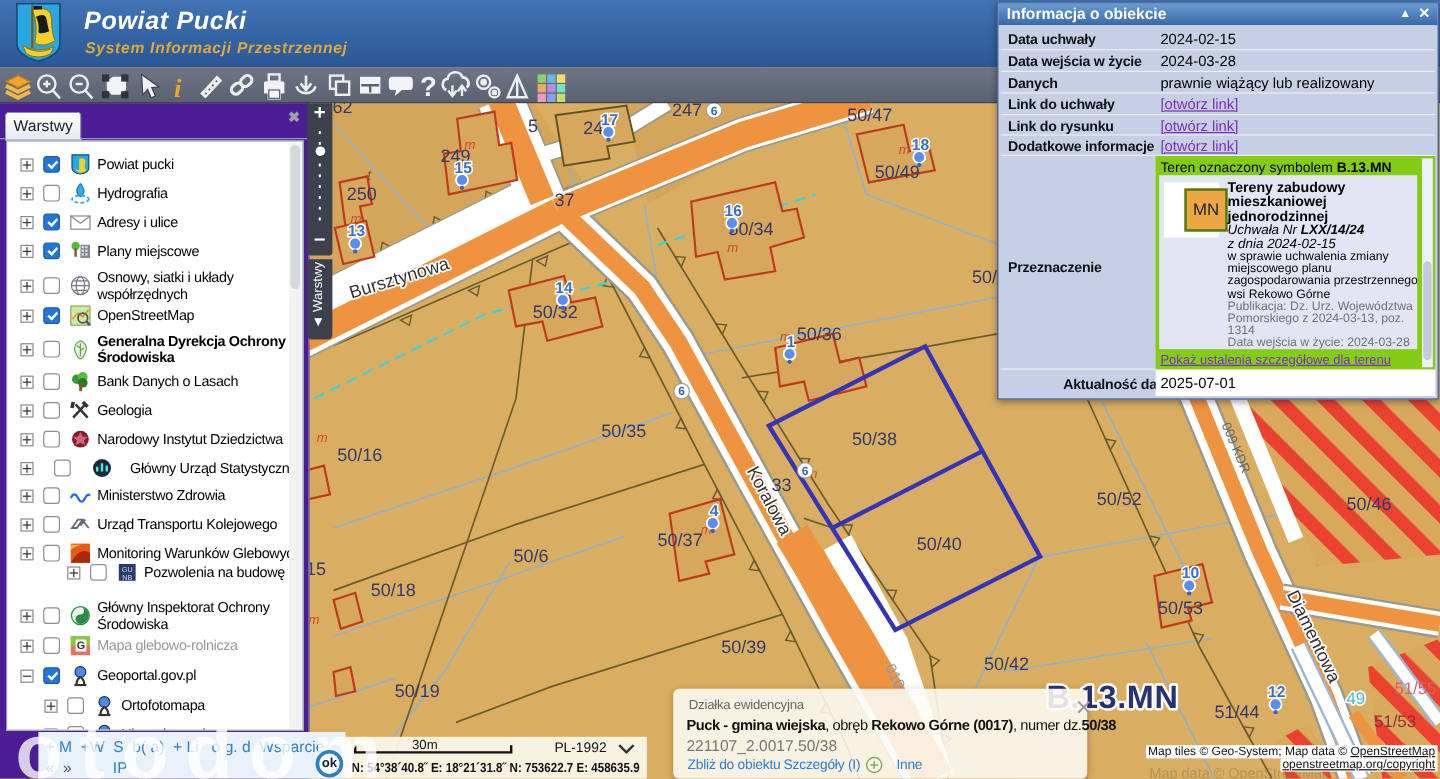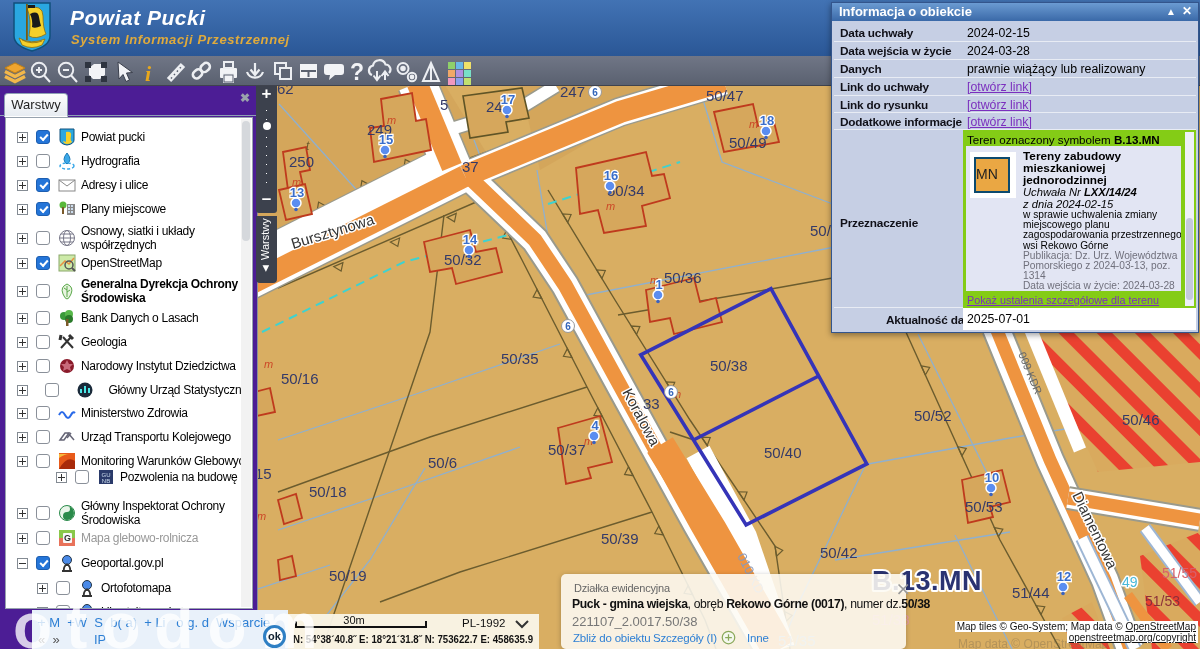--- a/index.html
+++ b/index.html
@@ -600,21 +600,21 @@
       <div class="ir" style="top:92px;height:17px;">
           <span class="il" style="top:2px;">Dodatkowe informacje</span>
           <span class="iv plink" style="top:2px;">[otwórz link]</span>
         </div>
       <div class="ir" style="top:109px;height:178px;">
           <span class="il" style="top:86px;">Przeznaczenie</span>
         <div style="position:absolute;left:129px;top:0;width:233px;height:178px;background:#84cc16;overflow:hidden;">
           <div style="position:absolute;left:4px;top:3px;font-size:11.6px;white-space:nowrap;">Teren oznaczony symbolem <b>B.13.MN</b></div>
           <div style="position:absolute;left:3px;top:16px;width:215px;height:145px;background:#e2e5f3;overflow:hidden;">
             <div style="position:absolute;left:4px;top:6px;width:46px;height:46px;background:#fff;"></div>
-            <div style="position:absolute;left:8px;top:11px;width:36px;height:36px;background:#eaa743;border:2px solid #0c4a6e;box-sizing:border-box;color:#222;font-size:14px;line-height:31px;">MN</div>
+            <div style="position:absolute;left:21px;top:11px;width:36px;height:36px;background:#eaa743;border:2px solid #4d7c0f;box-sizing:border-box;color:#222;font-size:14px;text-align:center;line-height:31px;">MN</div>
             <div style="position:absolute;left:57px;top:4px;width:155px;font-size:11.8px;font-weight:bold;line-height:12px;">Tereny zabudowy mieszkaniowej jednorodzinnej</div>
             <div style="position:absolute;left:57px;top:41px;width:155px;font-size:11.2px;font-style:italic;line-height:11.5px;">Uchwała Nr <b>LXX/14/24</b><br>z dnia 2024-02-15</div>
             <div style="position:absolute;left:57px;top:64px;width:160px;font-size:10.2px;line-height:10.2px;">w sprawie uchwalenia zmiany miejscowego planu zagospodarowania przestrzennego wsi Rekowo Górne<br><span style="color:#70707c">Publikacja: Dz. Urz. Województwa Pomorskiego z 2024-03-13, poz. 1314<br>Data wejścia w życie: 2024-03-28</span></div>
           </div>
           <div class="plink" style="position:absolute;left:4px;top:164px;font-size:10.8px;white-space:nowrap;">Pokaż ustalenia szczegółowe dla terenu</div>
           <div style="position:absolute;right:2px;top:2px;width:9px;height:174px;background:#eef0f8;">
               <i style="position:absolute;left:1px;top:86px;width:7px;height:82px;background:#c4c9dc;border-radius:4px;"></i>
             </div>
         </div>
       </div>

